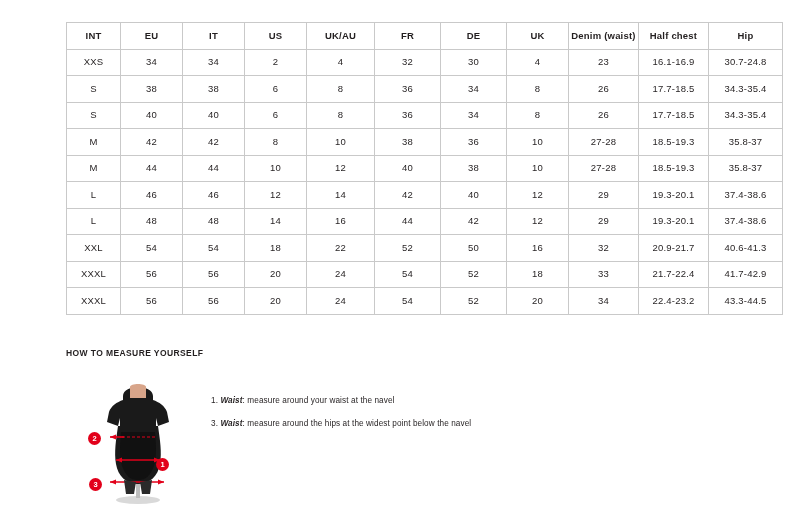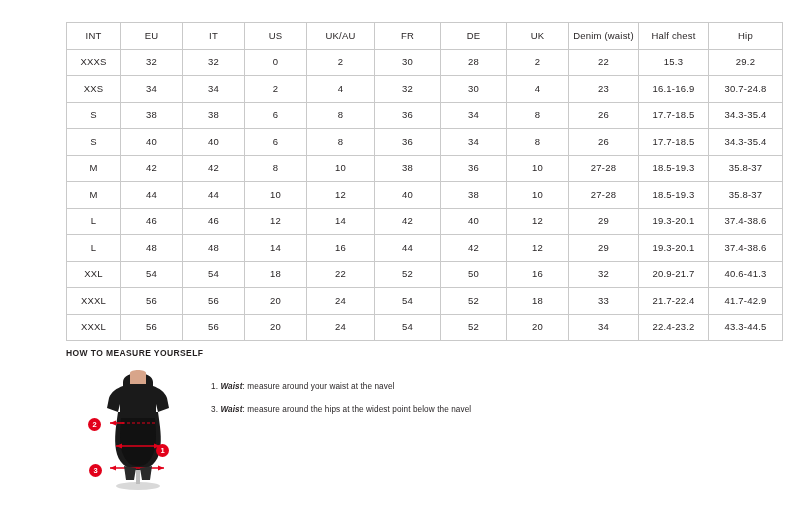--- a/index.html
+++ b/index.html
@@ -39,21 +39,21 @@
     text-align: center;
     vertical-align: middle;
     font-size: 9.5px;
     font-weight: normal;
     color: #231f20;
     padding: 0;
     line-height: 1.1;
     letter-spacing: 0.2px;
   }
   table.size-table th {
-    font-weight: normal;
+    font-weight: bold;
   }
   
   table.size-table col.c0 { width: 54px; }
   table.size-table col.c1 { width: 62px; }
   table.size-table col.c2 { width: 62px; }
   table.size-table col.c3 { width: 62px; }
   table.size-table col.c4 { width: 68px; }
   table.size-table col.c5 { width: 66px; }
   table.size-table col.c6 { width: 66px; }
   table.size-table col.c7 { width: 62px; }
@@ -66,21 +66,21 @@
     position: absolute;
     left: 66px;
     top: 348px;
     width: 680px;
   }
   .measure-title {
     font-size: 8.5px;
     font-weight: bold;
     letter-spacing: 0.4px;
     color: #231f20;
-    margin-bottom: 10px;
+    margin-bottom: 24px;
   }
   .measure-body {
     position: relative;
     display: flex;
     align-items: flex-start;
   }
   .figure-col {
     width: 135px;
     position: relative;
     height: 125px;
@@ -150,33 +150,20 @@
           <th>FR</th>
           <th>DE</th>
           <th>UK</th>
           <th>Denim (waist)</th>
           <th>Half chest</th>
           <th>Hip</th>
         </tr>
       </thead>
       <tbody>
         <tr>
-          <td>XXXS</td>
-          <td>32</td>
-          <td>32</td>
-          <td>0</td>
-          <td>2</td>
-          <td>30</td>
-          <td>28</td>
-          <td>2</td>
-          <td>22</td>
-          <td>15.3</td>
-          <td>29.2</td>
-        </tr>
-        <tr>
           <td>XXS</td>
           <td>34</td>
           <td>34</td>
           <td>2</td>
           <td>4</td>
           <td>32</td>
           <td>30</td>
           <td>4</td>
           <td>23</td>
           <td>16.1-16.9</td>

